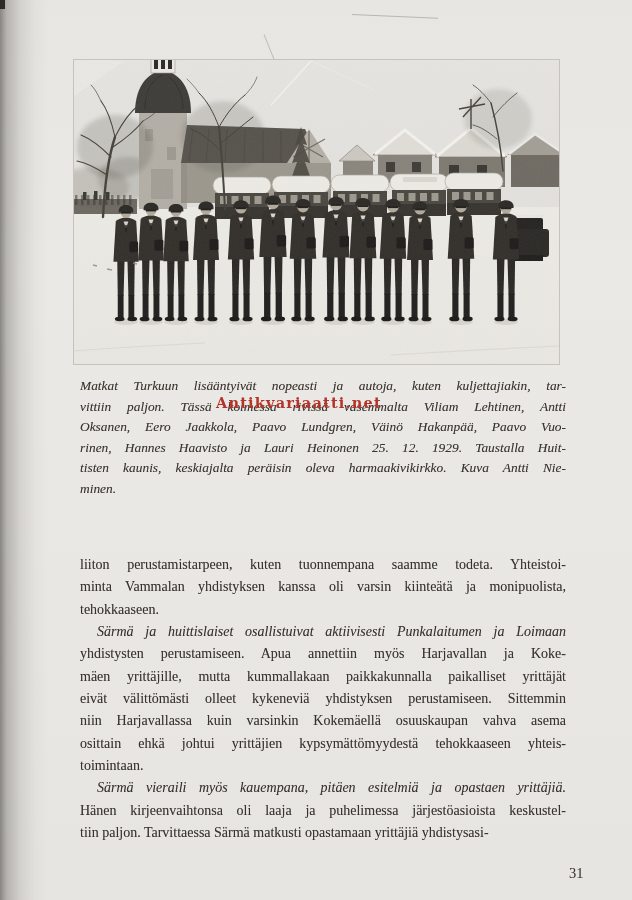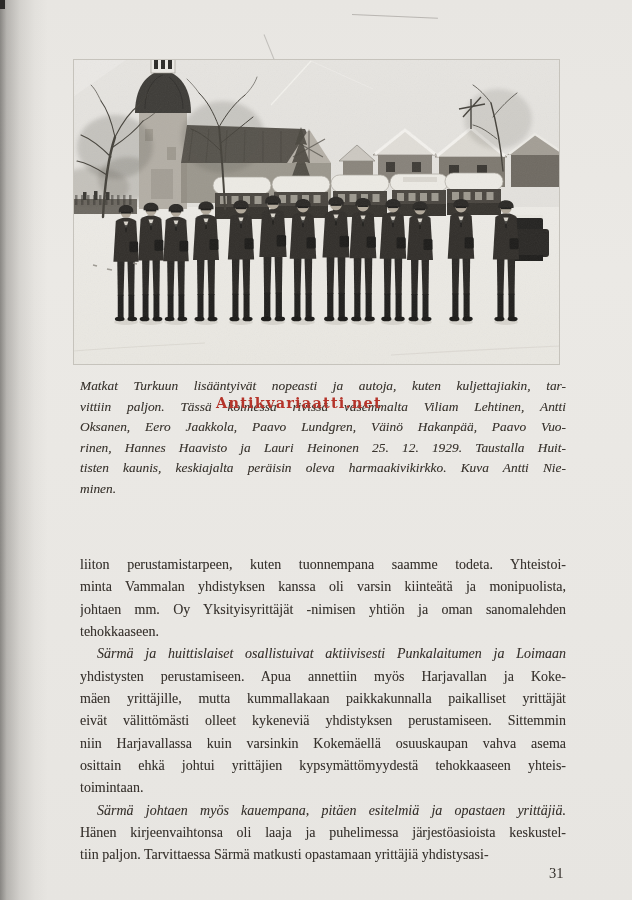--- a/index.html
+++ b/index.html
@@ -42,21 +42,21 @@
   .lastline{text-align-last:left;}
   .indent{text-indent:17px;font-style:italic;}
 
   .watermark{
     position:absolute;left:216px;top:394px;
     font-family:"DejaVu Serif","Liberation Serif",serif;
     font-weight:bold;font-size:14.5px;letter-spacing:1.2px;
     white-space:nowrap;pointer-events:none;
   }
   .page-number{
-    position:absolute;left:549px;top:865px;
+    position:absolute;left:569px;top:865px;
     font-size:14.5px;color:#332f2a;
   }
 </style>
 </head>
 <body>
 
 <div id="page">
 
   <div class="gutter"></div>
   <div class="corner-speck"></div>
@@ -254,34 +254,33 @@
     <div class="tline">tisten kaunis, keskiajalta peräisin oleva harmaakivikirkko. Kuva Antti Nie-</div>
     <div class="tline lastline">minen.</div>
   </div>
 
   <div class="watermark" style="color:#b5342a;">Antikvariaatti.net</div>
 
   <div class="body-text">
     <div>
       <div class="tline">liiton perustamistarpeen, kuten tuonnempana saamme todeta. Yhteistoi-</div>
       <div class="tline">minta Vammalan yhdistyksen kanssa oli varsin kiinteätä ja monipuolista,</div>
-      <div class="tline">johtaen mm. Oy Yksityisyrittäjät -nimisen yhtiön ja oman sanomalehden</div>
       <div class="tline lastline">tehokkaaseen.</div>
     </div>
     <div>
       <div class="tline indent">Särmä ja huittislaiset osallistuivat aktiivisesti Punkalaitumen ja Loimaan</div>
       <div class="tline">yhdistysten perustamiseen. Apua annettiin myös Harjavallan ja Koke-</div>
       <div class="tline">mäen yrittäjille, mutta kummallakaan paikkakunnalla paikalliset yrittäjät</div>
       <div class="tline">eivät välittömästi olleet kykeneviä yhdistyksen perustamiseen. Sittemmin</div>
       <div class="tline">niin Harjavallassa kuin varsinkin Kokemäellä osuuskaupan vahva asema</div>
       <div class="tline">osittain ehkä johtui yrittäjien kypsymättömyydestä tehokkaaseen yhteis-</div>
       <div class="tline lastline">toimintaan.</div>
     </div>
     <div>
-      <div class="tline indent">Särmä johtaen myös kauempana, pitäen esitelmiä ja opastaen yrittäjiä.</div>
+      <div class="tline indent">Särmä vieraili myös kauempana, pitäen esitelmiä ja opastaen yrittäjiä.</div>
       <div class="tline">Hänen kirjeenvaihtonsa oli laaja ja puhelimessa järjestöasioista keskustel-</div>
       <div class="tline lastline">tiin paljon. Tarvittaessa Särmä matkusti opastamaan yrittäjiä yhdistysasi-</div>
     </div>
   </div>
 
   <div class="page-number">31</div>
 
 </div>
 
 </body></html>

